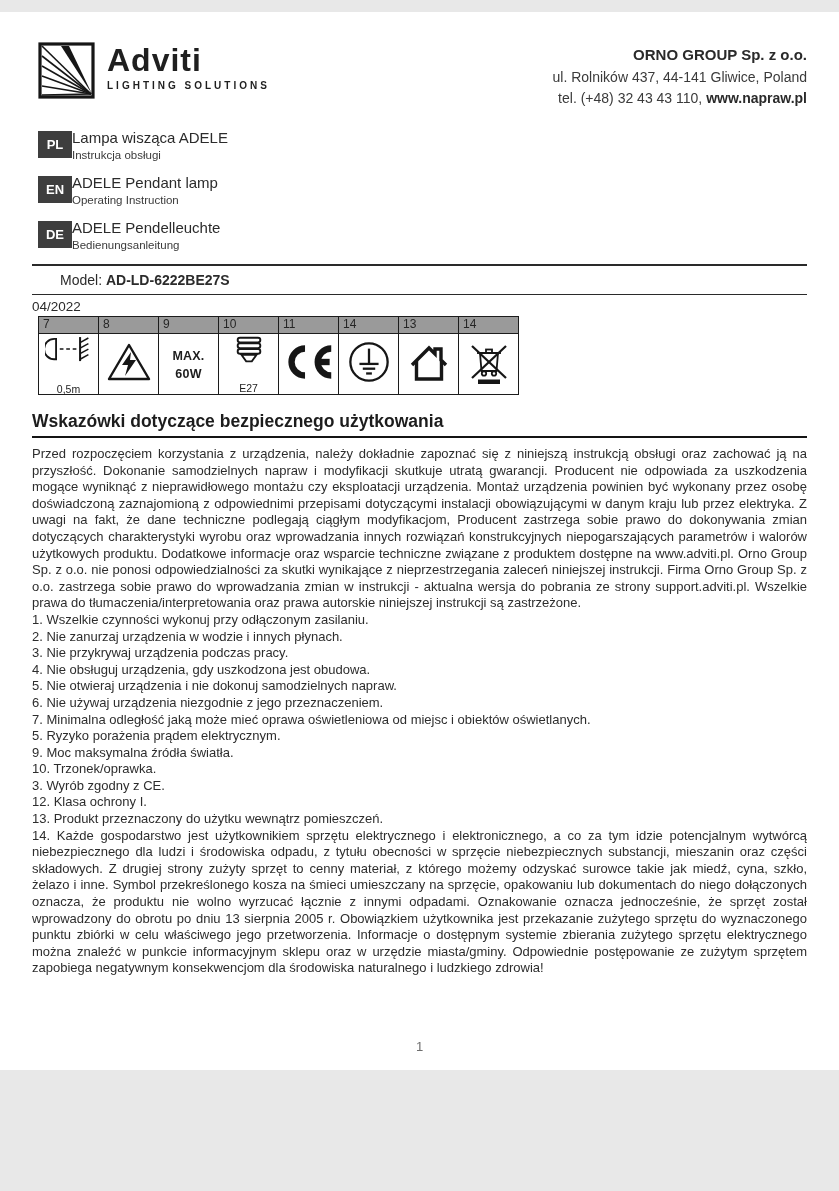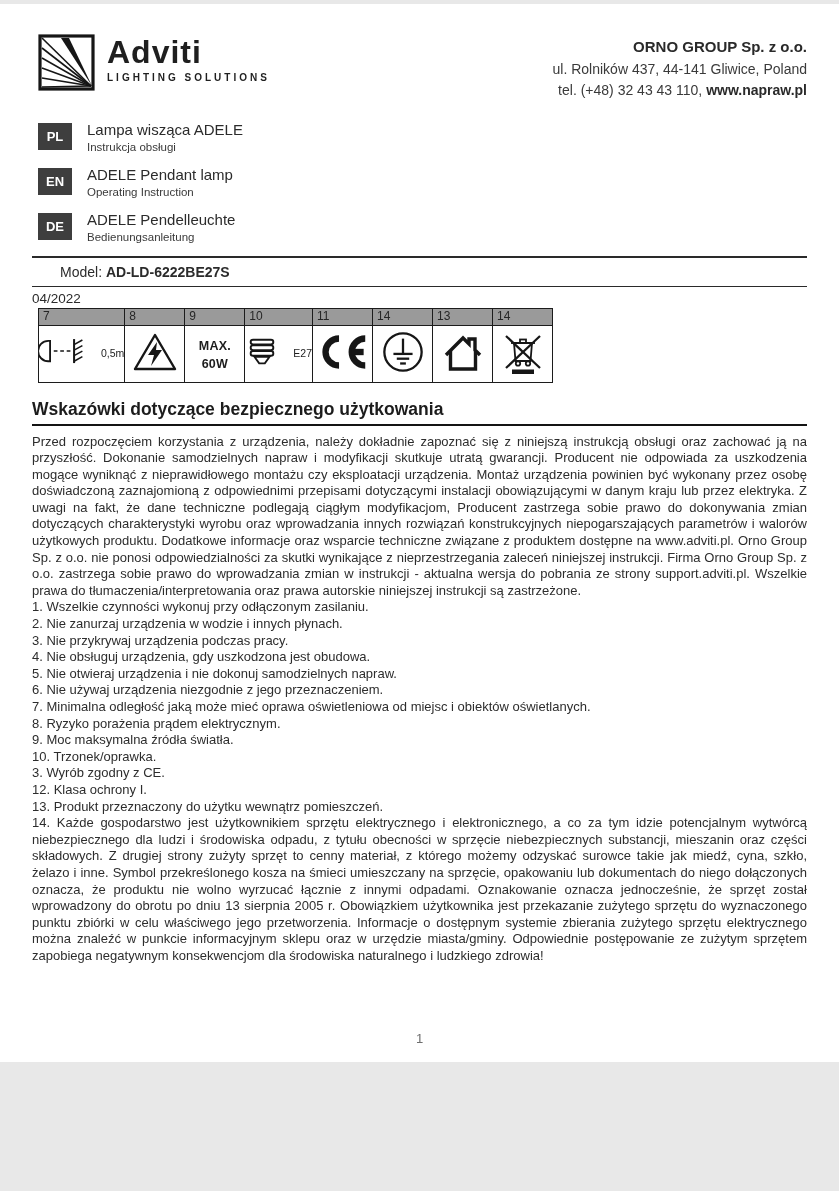--- a/index.html
+++ b/index.html
@@ -1,40 +1,40 @@
 <!DOCTYPE html>
 <html><head>
 <meta charset="utf-8">
 <style>
   * { margin: 0; padding: 0; box-sizing: border-box; }
   html, body { background: #e8e8e8; }
   body { font-family: "Liberation Sans", sans-serif; }
   .page {
     position: relative;
     width: 839px; height: 1058px;
-    margin: 4px auto;
+    margin: 12px auto;
     background: #ffffff;
     color: #2e2e2e;
     overflow: hidden;
     padding: 30px 32px 0 32px;
   }
 
   
   .header { display: flex; justify-content: space-between; align-items: flex-start; }
   .logo { display: flex; align-items: flex-start; gap: 12px; margin-left: 6px; }
   .logo-text { padding-top: 2px; }
   .brand { font-size: 32px; font-weight: 800; letter-spacing: 1px; color: #1f1f1f; line-height: 1.0; }
   .tagline { font-size: 10px; font-weight: 700; letter-spacing: 3px; color: #1f1f1f; margin-top: 4px; }
   .company { text-align: right; font-size: 14px; color: #3a3a3a; line-height: 1.5; padding-top: 2px; }
   .company .c-name { font-weight: 700; font-size: 15px; color: #2a2a2a; }
   .company .c-web { font-weight: 700; color: #2a2a2a; }
 
   
   .langs { margin-top: 20px; margin-left: 6px; }
-  .lang-row { display: flex; align-items: flex-start; gap: 15px; margin-bottom: 13px; }
+  .lang-row { display: flex; align-items: flex-start; margin-bottom: 13px; }
   .lang-badge {
     width: 34px; height: 27px; background: #3e3e3e; color: #fff;
     font-size: 13px; font-weight: 700;
     display: flex; align-items: center; justify-content: center;
     flex: 0 0 auto; margin-top: 2px;
   }
   .lang-title { font-size: 15px; color: #2b2b2b; line-height: 1.2; }
   .lang-sub { font-size: 11.5px; color: #3a3a3a; margin-top: 2px; }
 
   .rule { border: none; border-top: 2px solid #2a2a2a; margin: 0; }
@@ -47,21 +47,21 @@
   .date-row { text-align: left; font-size: 13.5px; color: #2b2b2b; padding: 4px 0 2px 0; }
 
   
   table.icons { border-collapse: collapse; margin: 0 0 0 6px; table-layout: fixed; }
   table.icons td { border: 1.6px solid #1c1c1c; width: 60px; }
   table.icons td.h {
     background: #9a9a9a; height: 17px; font-size: 12px; color: #262626;
     padding: 0 0 1px 4px; vertical-align: top; line-height: 15px;
   }
   table.icons td.b { height: 57px; text-align: center; vertical-align: middle; background: #fff; }
-  .cell-stack { display: flex; flex-direction: row; align-items: center; justify-content: center; gap: 14px; }
+  .cell-stack { display: flex; flex-direction: column; align-items: center; justify-content: center; gap: 14px; }
   .cap { font-size: 10.5px; color: #1d1d1d; line-height: 1; }
   .maxw { font-size: 12.5px; font-weight: 600; color: #1d1d1d; letter-spacing: 0.2px; }
 
   
   .section-title {
     margin-top: 16px; margin-bottom: 8px;
     font-size: 17.5px; font-weight: 700; color: #1c1c1c;
     padding-bottom: 4px; border-bottom: 2.6px solid #141414;
   }
   .body-text { font-size: 13px; line-height: 16.6px; color: #2d2d2d; }
@@ -261,21 +261,21 @@
   <p class="body-text intro">Przed rozpoczęciem korzystania z urządzenia, należy dokładnie zapoznać się z niniejszą instrukcją obsługi oraz zachować ją na przyszłość. Dokonanie samodzielnych napraw i modyfikacji skutkuje utratą gwarancji. Producent nie odpowiada za uszkodzenia mogące wyniknąć z nieprawidłowego montażu czy eksploatacji urządzenia. Montaż urządzenia powinien być wykonany przez osobę doświadczoną zaznajomioną z odpowiednimi przepisami dotyczącymi instalacji obowiązującymi w danym kraju lub przez elektryka. Z uwagi na fakt, że dane techniczne podlegają ciągłym modyfikacjom, Producent zastrzega sobie prawo do dokonywania zmian dotyczących charakterystyki wyrobu oraz wprowadzania innych rozwiązań konstrukcyjnych niepogarszających parametrów i walorów użytkowych produktu. Dodatkowe informacje oraz wsparcie techniczne związane z produktem dostępne na www.adviti.pl. Orno Group Sp. z o.o. nie ponosi odpowiedzialności za skutki wynikające z nieprzestrzegania zaleceń niniejszej instrukcji. Firma Orno Group Sp. z o.o. zastrzega sobie prawo do wprowadzania zmian w instrukcji - aktualna wersja do pobrania ze strony support.adviti.pl. Wszelkie prawa do tłumaczenia/interpretowania oraz prawa autorskie niniejszej instrukcji są zastrzeżone.</p>
 
   <div class="body-text list">
     <p>1. Wszelkie czynności wykonuj przy odłączonym zasilaniu.</p>
     <p>2. Nie zanurzaj urządzenia w wodzie i innych płynach.</p>
     <p>3. Nie przykrywaj urządzenia podczas pracy.</p>
     <p>4. Nie obsługuj urządzenia, gdy uszkodzona jest obudowa.</p>
     <p>5. Nie otwieraj urządzenia i nie dokonuj samodzielnych napraw.</p>
     <p>6. Nie używaj urządzenia niezgodnie z jego przeznaczeniem.</p>
     <p>7. Minimalna odległość jaką może mieć oprawa oświetleniowa od miejsc i obiektów oświetlanych.</p>
-    <p>8. Ryzyko porażenia prądem elektrycznym.</p>
+    <p>5. Ryzyko porażenia prądem elektrycznym.</p>
     <p>9. Moc maksymalna źródła światła.</p>
     <p>10. Trzonek/oprawka.</p>
     <p>3. Wyrób zgodny z CE.</p>
     <p>12. Klasa ochrony I.</p>
     <p>13. Produkt przeznaczony do użytku wewnątrz pomieszczeń.</p>
     <p class="just">14. Każde gospodarstwo jest użytkownikiem sprzętu elektrycznego i elektronicznego, a co za tym idzie potencjalnym wytwórcą niebezpiecznego dla ludzi i środowiska odpadu, z tytułu obecności w sprzęcie niebezpiecznych substancji, mieszanin oraz części składowych. Z drugiej strony zużyty sprzęt to cenny materiał, z którego możemy odzyskać surowce takie jak miedź, cyna, szkło, żelazo i inne. Symbol przekreślonego kosza na śmieci umieszczany na sprzęcie, opakowaniu lub dokumentach do niego dołączonych oznacza, że produktu nie wolno wyrzucać łącznie z innymi odpadami. Oznakowanie oznacza jednocześnie, że sprzęt został wprowadzony do obrotu po dniu 13 sierpnia 2005 r. Obowiązkiem użytkownika jest przekazanie zużytego sprzętu do wyznaczonego punktu zbiórki w celu właściwego jego przetworzenia. Informacje o dostępnym systemie zbierania zużytego sprzętu elektrycznego można znaleźć w punkcie informacyjnym sklepu oraz w urzędzie miasta/gminy. Odpowiednie postępowanie ze zużytym sprzętem zapobiega negatywnym konsekwencjom dla środowiska naturalnego i ludzkiego zdrowia!</p>
   </div>
 
   <div class="page-num">1</div>
 

